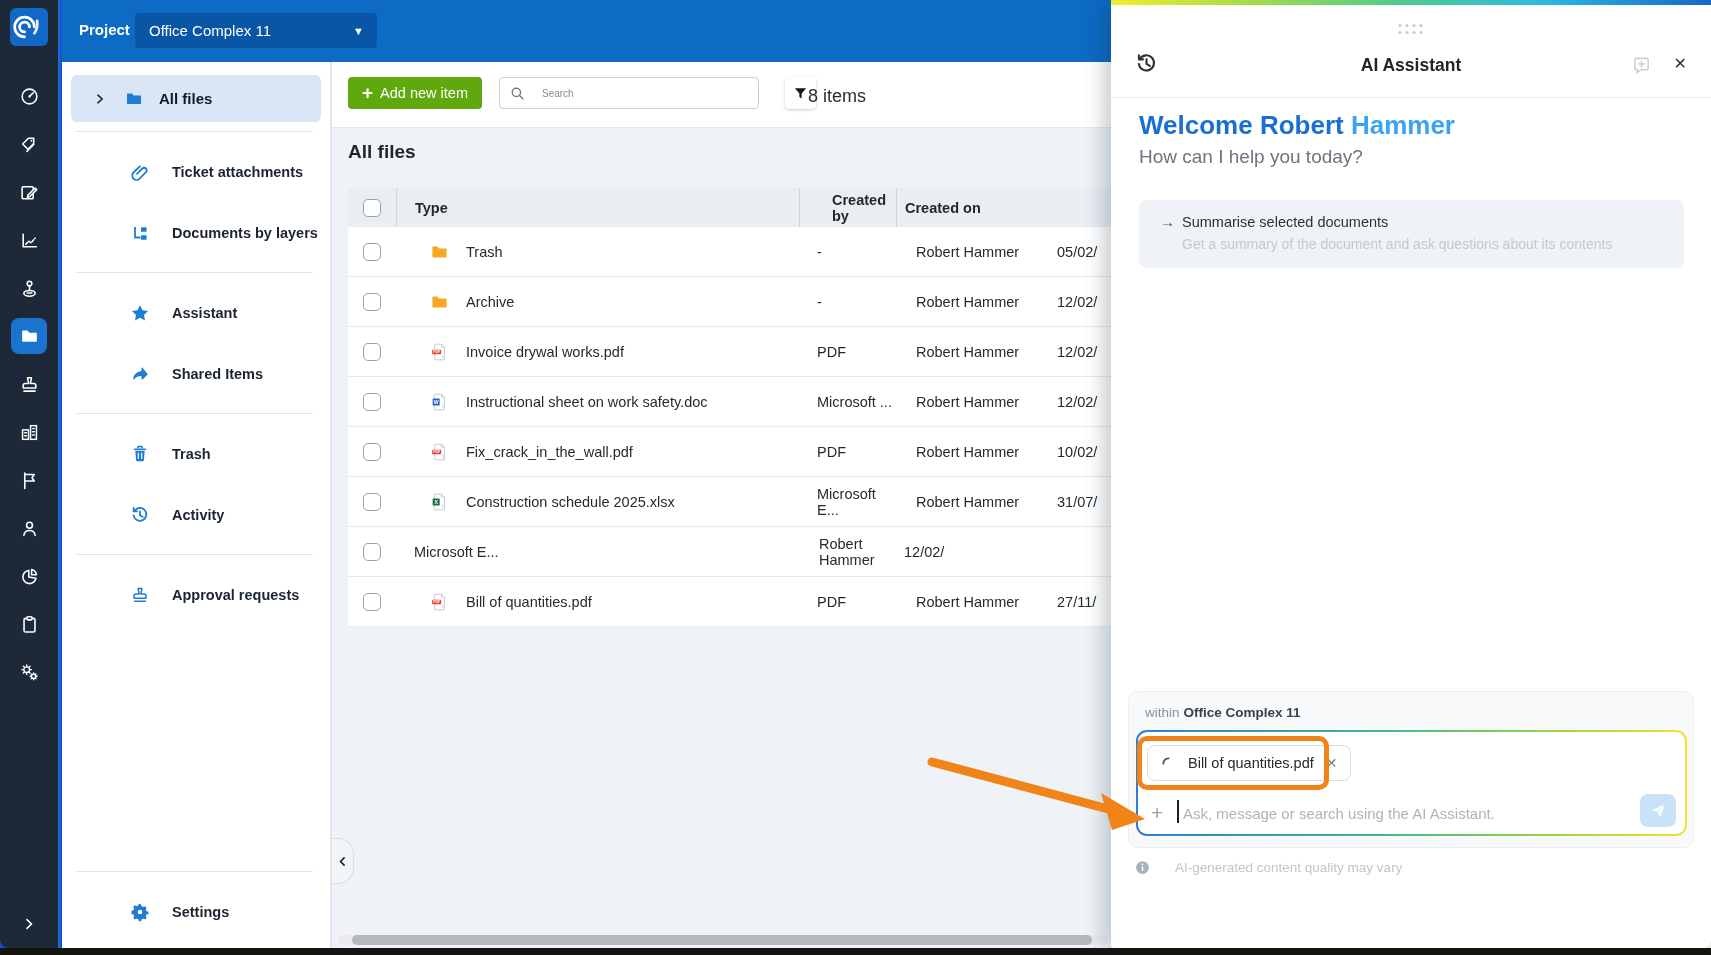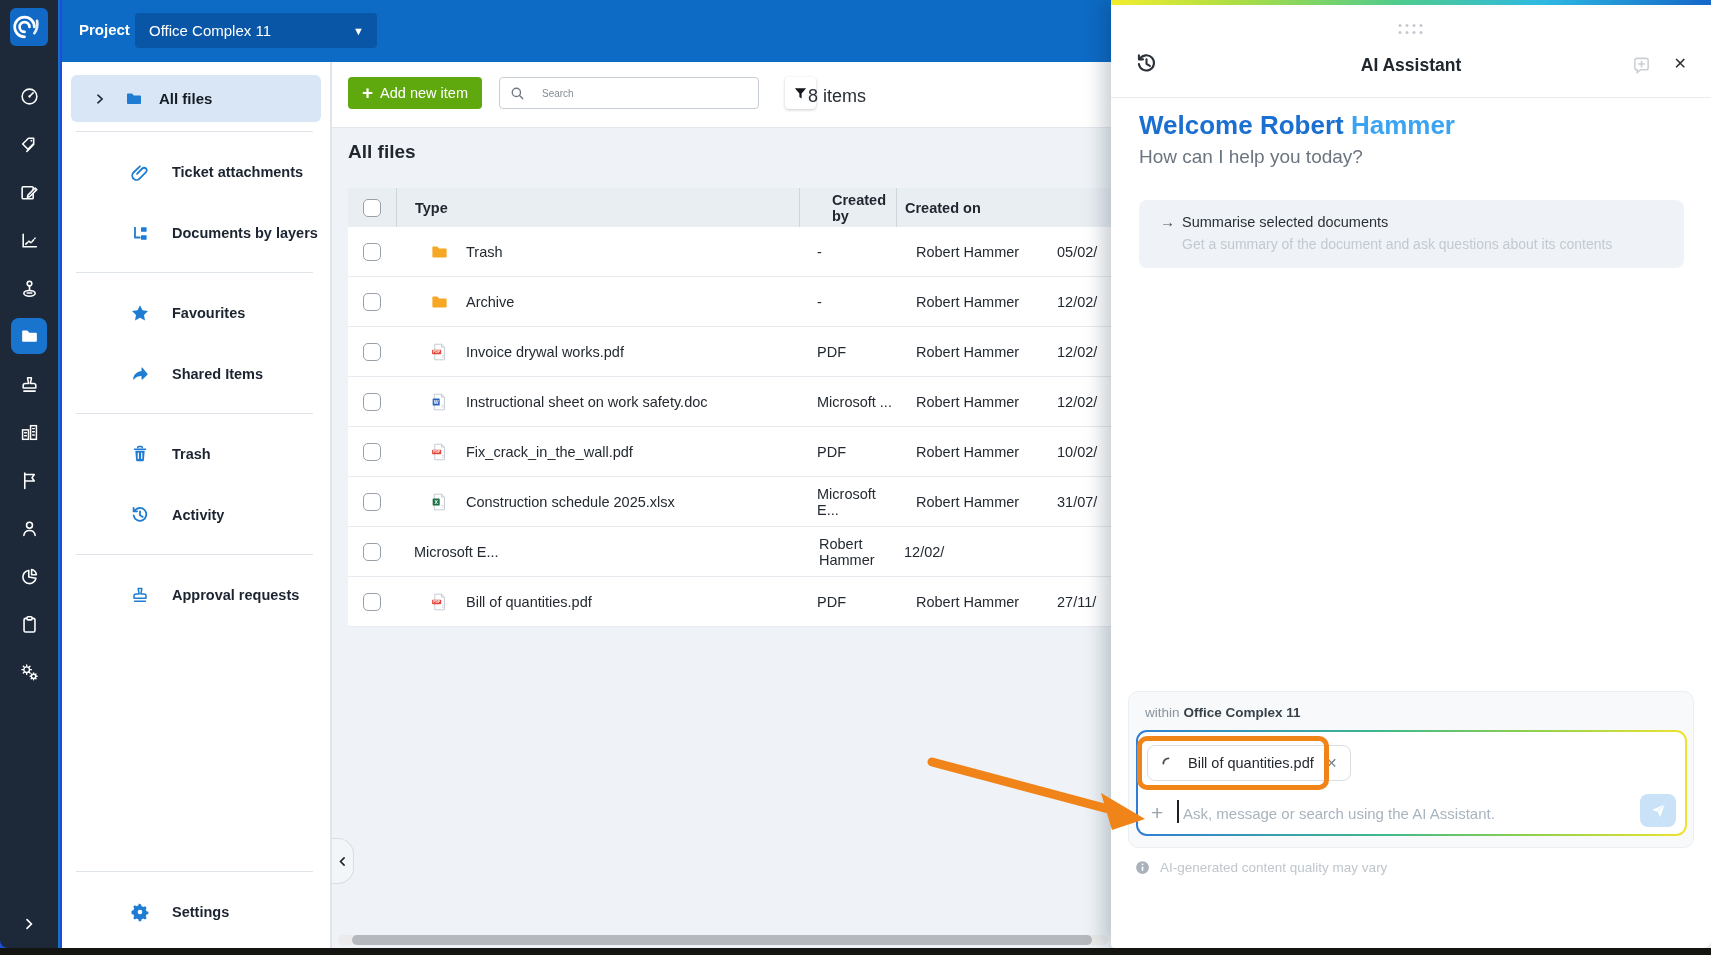--- a/index.html
+++ b/index.html
@@ -112,21 +112,21 @@
   .chip{position:absolute;left:9px;top:13px;height:36px;background:#fff;border:1px solid #D9DEE3;border-radius:8px;display:flex;align-items:center;padding:0 13px;cursor:pointer;}
   .chip svg{width:15px;height:15px;}
   .chip .clabel{margin-left:12px;font-size:14.5px;color:#232A31;}
   .chip .cx{margin-left:12px;color:#7A838C;font-size:14px;cursor:pointer;}
   .orange-ring{position:absolute;left:-1px;top:4px;width:192px;height:54px;border:5px solid #F08418;border-radius:10px;pointer-events:none;}
   .plusrow{position:absolute;left:13px;top:70px;color:#9AA3AC;font-size:21px;line-height:1;cursor:pointer;}
   .caret-bar{position:absolute;left:39px;top:68px;width:1.5px;height:23px;background:#1B2127;}
   .ask-ph{position:absolute;left:45px;top:73px;font-size:15px;color:#A9B4BE;}
   .send-btn{position:absolute;right:9px;top:62px;width:36px;height:33px;background:#C9E2F8;border:none;border-radius:8px;display:flex;align-items:center;justify-content:center;cursor:pointer;}
   .send-btn svg{width:17px;height:17px;}
-  .ai-note{position:absolute;left:24px;top:860px;display:flex;align-items:flex-start;gap:10px;font-size:13.5px;color:#BFC6CC;}
+  .ai-note{position:absolute;left:24px;top:860px;display:flex;align-items:flex-start;gap:25px;font-size:13.5px;color:#BFC6CC;}
   .ai-note svg{width:15px;height:15px;}
 
   
   .anno-arrow{position:absolute;left:900px;top:740px;width:270px;height:100px;z-index:50;pointer-events:none;}
 </style>
 </head>
 <body>
 
 <div class="app">
 
@@ -299,21 +299,21 @@
           </span>
           <span class="lbl">Documents by layers</span>
         </div>
         <div class="nav-divider"></div>
         <div class="nav-item">
           <span class="ic">
             <svg viewBox="0 0 20 20">
               <polygon points="10,2.2 12.5,7.3 18,8 14,11.9 15,17.5 10,14.8 5,17.5 6,11.9 2,8 7.5,7.3" fill="currentColor"></polygon>
             </svg>
           </span>
-          <span class="lbl">Favourites</span>
+          <span class="lbl">Assistant</span>
         </div>
         <div class="nav-item">
           <span class="ic">
             <svg viewBox="0 0 20 20">
               <path d="M11.5 4.1 v2.9 C6 7.6 3.6 11.6 3.2 14.8 c-.1 .6 .6 .9 1 .4 1.6-2 4-3.1 7.3-3.1 v2.9 c0 .5 .6 .8 1 .4 l4.9-4.6 c.3-.3 .3-.8 0-1.1 L12.5 3.7 c-.4-.4-1-.1-1 .4 z" fill="currentColor"></path>
             </svg>
           </span>
           <span class="lbl">Shared Items</span>
         </div>
         <div class="nav-divider"></div>

